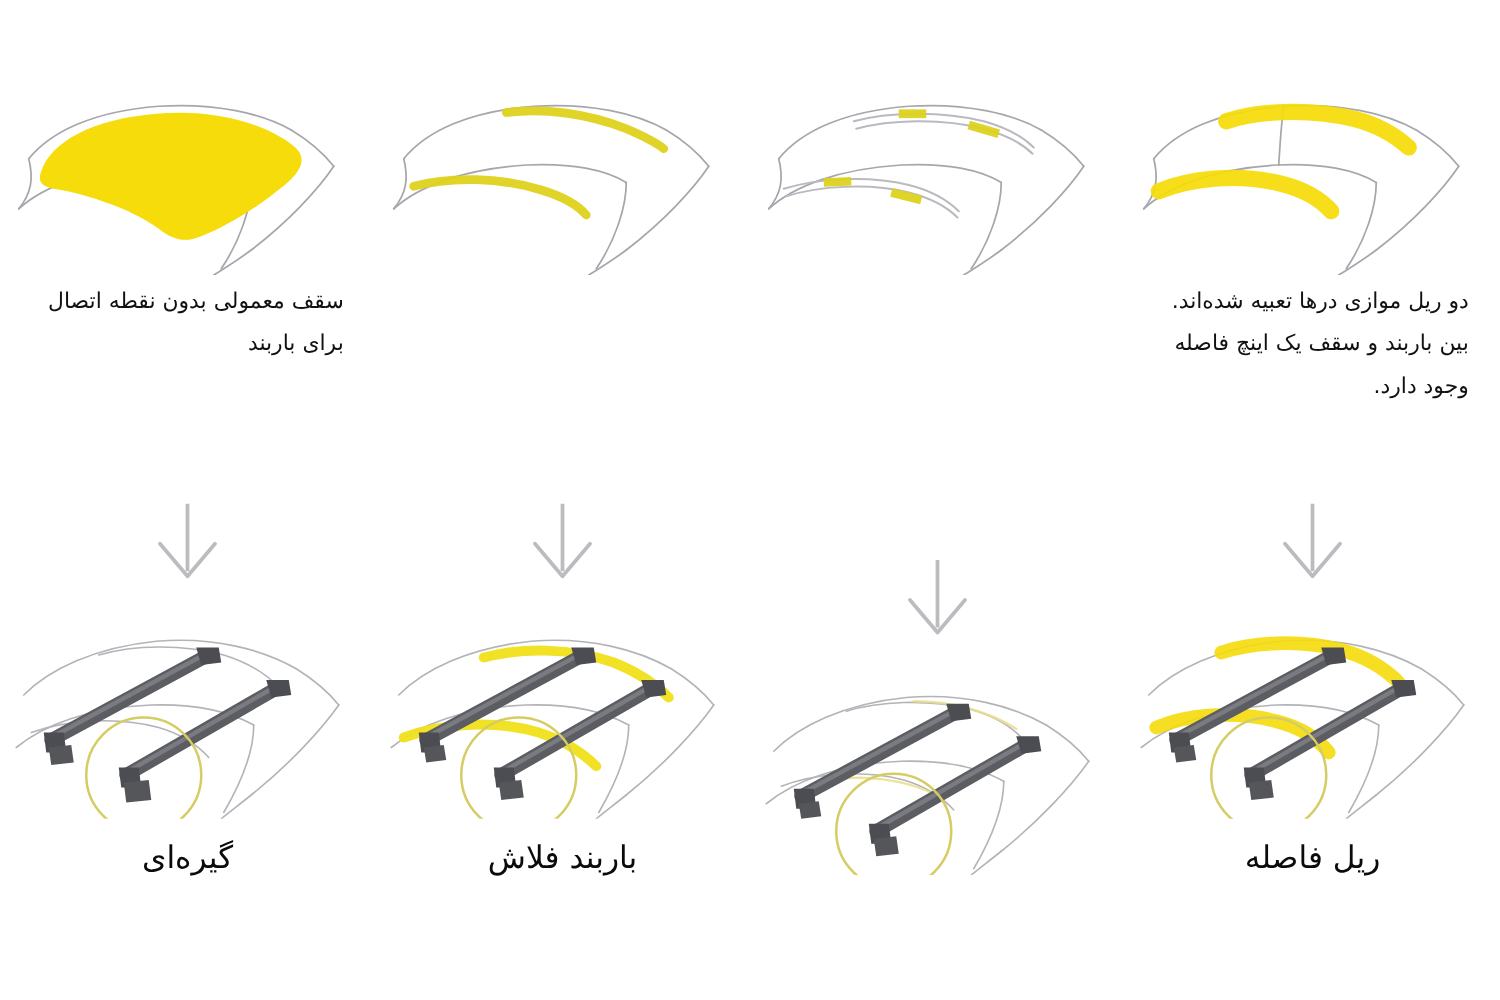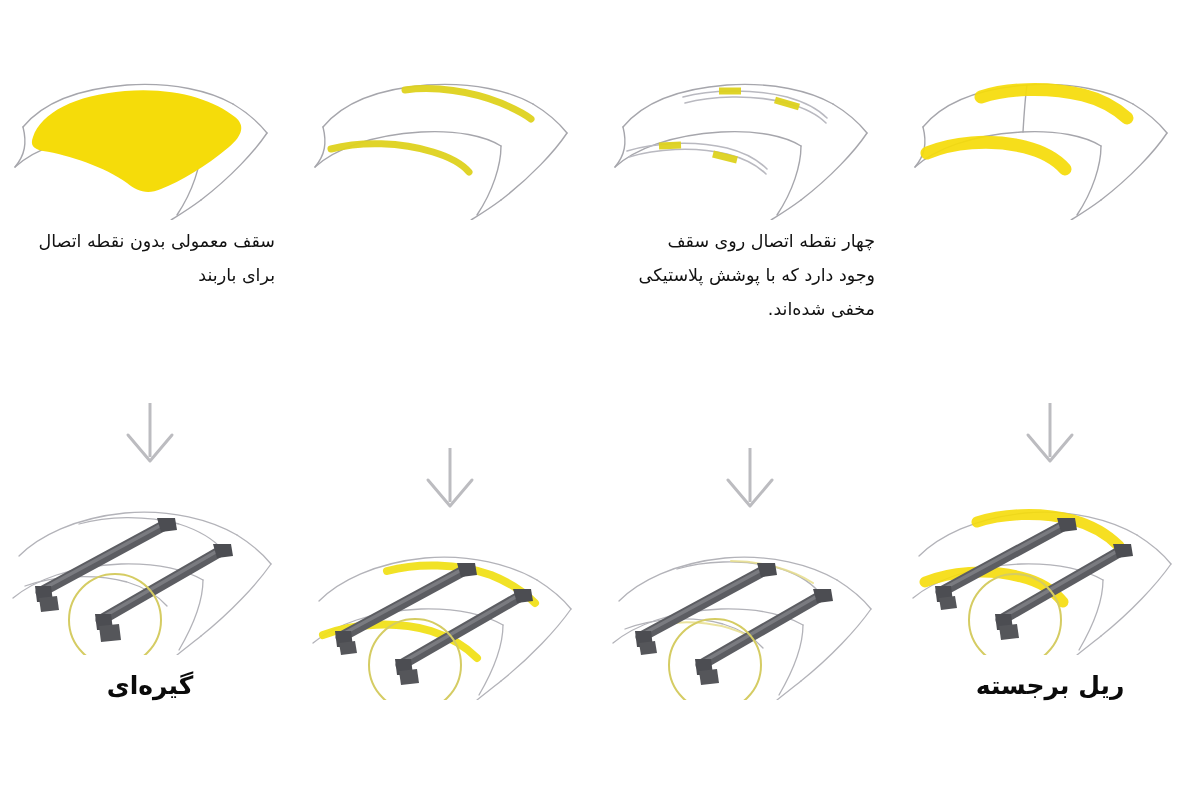--- a/index.html
+++ b/index.html
@@ -78,21 +78,21 @@
     align-items: center;
     justify-content: center;
     width: 100%;
   }
   .arrow-wrap svg { display: block; }
 
   
   .type-label {
     margin-top: 16px;
     font-size: 25px;
-    font-weight: 700;
+    font-weight: 400;
     text-align: center;
     direction: rtl;
     color: #0b0b0b;
     letter-spacing: 0;
     white-space: nowrap;
   }
 
   .spacer-flex { flex: 1 1 auto; }
 </style>
 </head>
@@ -112,20 +112,21 @@
           <path d="M10 112 C 30 94, 66 80, 116 77 C 152 75, 180 81, 196 91"></path>
           <path d="M196 91 C 196 110, 188 136, 172 160"></path>
           <path d="M18 72 C 22 88, 20 100, 10 112"></path>
           <path d="M122 30 C 120 44, 119 60, 118 77"></path>
         </g>
 
         <path d="M76 42 C 100 34, 140 31, 178 40 C 198 45, 212 54, 222 63" fill="none" stroke="#F5DC0A" stroke-width="13" stroke-linecap="round" opacity="0.93"></path>
         <path d="M22 98 C 46 88, 84 83, 120 92 C 140 97, 152 105, 160 114" fill="none" stroke="#F5DC0A" stroke-width="13" stroke-linecap="round" opacity="0.93"></path>
       </svg>
 
+      <div class="description">دو ریل موازی درها تعبیه شده‌اند. بین باربند و سقف یک اینچ فاصله وجود دارد.</div>
 
       <div class="spacer-flex"></div>
 
       <div class="arrow-wrap">
         <svg width="56" height="66" viewBox="0 0 56 66">
           <line x1="28" y1="2" x2="28" y2="56" stroke="#bcbcc0" stroke-width="3"></line>
           <path d="M6 34 L28 60 L50 34" fill="none" stroke="#bcbcc0" stroke-width="3" stroke-linecap="round" stroke-linejoin="round"></path>
         </svg>
       </div>
 
@@ -153,21 +154,21 @@
         <g>
           <path d="M96 140 L214 72" stroke="#5c5d62" stroke-width="11" stroke-linecap="round" fill="none"></path>
           <path d="M96 138 L214 70" stroke="#7a7b80" stroke-width="3.5" stroke-linecap="round" fill="none"></path>
           <path d="M208 64 L226 64 L228 76 L212 78 Z" fill="#4c4d52"></path>
           <path d="M90 134 L106 134 L108 150 L92 150 Z" fill="#4c4d52"></path>
           <path d="M94 146 L112 144 L114 158 L96 160 Z" fill="#55565a"></path>
         </g>
         <circle cx="110" cy="140" r="46" fill="none" stroke="#d5cc63" stroke-width="2"></circle>
       </svg>
 
-      <div class="type-label">ریل برجسته</div>
+      <div class="type-label">ریل فاصله</div>
     </div>
 
     <div class="column col-2">
 
       <svg class="roof-illustration" viewBox="0 0 290 165">
         <g fill="none" stroke="#a6a6ac" stroke-width="1.4" stroke-linecap="round">
           <path d="M18 72 C 36 50, 70 34, 122 30 C 168 27, 205 36, 228 49"></path>
           <path d="M228 49 C 243 58, 254 68, 262 78"></path>
           <path d="M262 78 C 250 96, 226 122, 196 145"></path>
           <path d="M196 145 C 184 154, 174 160, 166 165"></path>
@@ -184,21 +185,20 @@
         </g>
 
         <g stroke="#DED21E" stroke-width="7" stroke-linecap="butt" opacity="0.95">
           <path d="M114 36 L136 36"></path>
           <path d="M170 45 L194 52"></path>
           <path d="M54 91 L76 90"></path>
           <path d="M108 99 L132 105"></path>
         </g>
       </svg>
 
-      <div class="description">چهار نقطه اتصال روی سقف وجود دارد که با پوشش پلاستیکی مخفی شده‌اند.</div>
 
       <div class="spacer-flex"></div>
 
       <div class="arrow-wrap">
         <svg width="56" height="66" viewBox="0 0 56 66">
           <line x1="28" y1="2" x2="28" y2="56" stroke="#bcbcc0" stroke-width="3"></line>
           <path d="M6 34 L28 60 L50 34" fill="none" stroke="#bcbcc0" stroke-width="3" stroke-linecap="round" stroke-linejoin="round"></path>
         </svg>
       </div>
 
@@ -290,20 +290,21 @@
         <g>
           <path d="M96 140 L214 72" stroke="#5c5d62" stroke-width="11" stroke-linecap="round" fill="none"></path>
           <path d="M96 138 L214 70" stroke="#7a7b80" stroke-width="3.5" stroke-linecap="round" fill="none"></path>
           <path d="M208 64 L226 64 L228 76 L212 78 Z" fill="#4c4d52"></path>
           <path d="M90 134 L106 134 L108 150 L92 150 Z" fill="#4c4d52"></path>
           <path d="M94 146 L112 144 L114 158 L96 160 Z" fill="#55565a"></path>
         </g>
         <circle cx="110" cy="140" r="46" fill="none" stroke="#d5cc63" stroke-width="2"></circle>
       </svg>
 
+      <div class="type-label">باربند فلاش</div>
     </div>
 
     <div class="column col-0">
 
       <svg class="roof-illustration" viewBox="0 0 290 165">
         <g fill="none" stroke="#a6a6ac" stroke-width="1.4" stroke-linecap="round">
           <path d="M18 72 C 36 50, 70 34, 122 30 C 168 27, 205 36, 228 49"></path>
           <path d="M228 49 C 243 58, 254 68, 262 78"></path>
           <path d="M262 78 C 250 96, 226 122, 196 145"></path>
           <path d="M196 145 C 184 154, 174 160, 166 165"></path>

